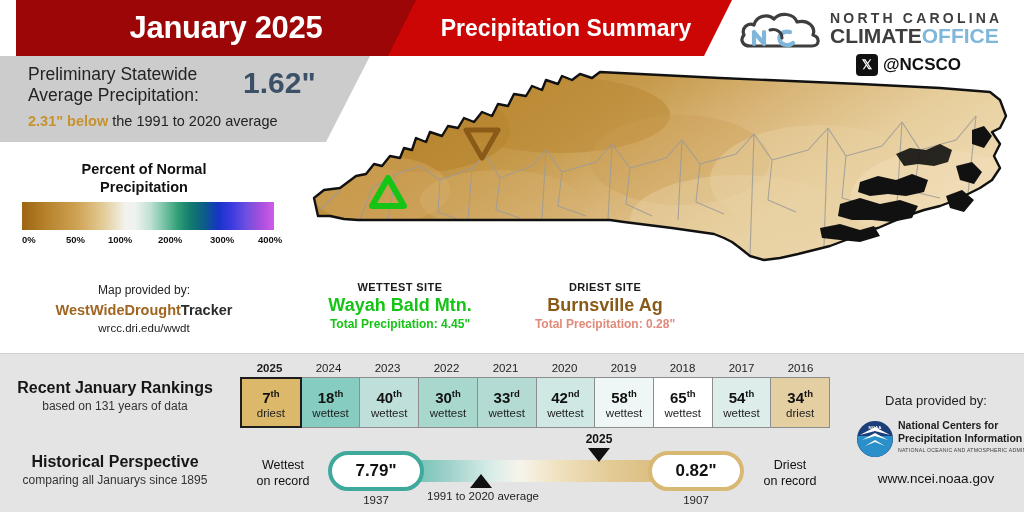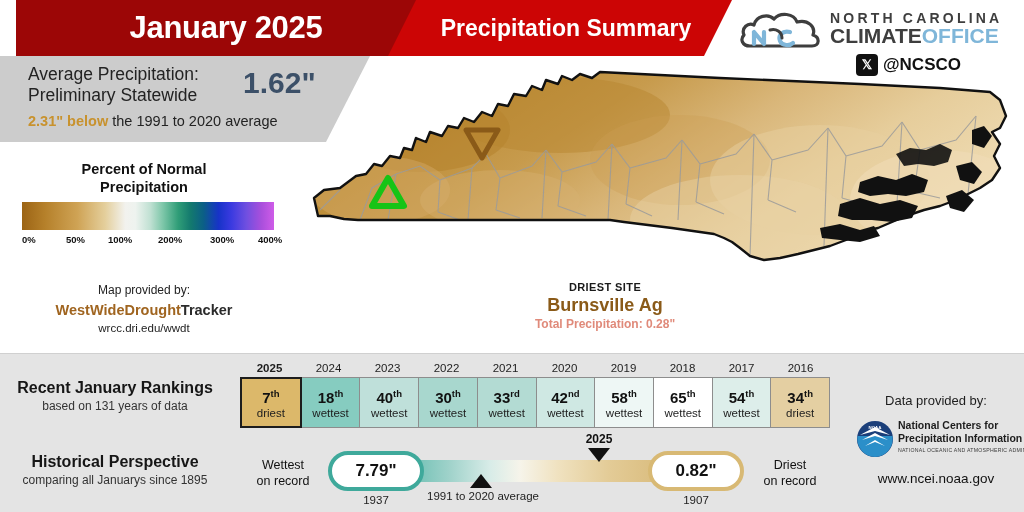--- a/index.html
+++ b/index.html
@@ -230,22 +230,22 @@
       <div class="logo-co"><span class="c1">CLIMATE</span><span class="c2">OFFICE</span></div>
     </div>
     <div class="logo-x">
       <div class="x-badge">𝕏</div>
       <div class="x-handle">@NCSCO</div>
     </div>
   </div>
 
   <div class="stat-panel"></div>
   <div class="stat-label">
+    <div>Preliminary Statewide</div>
     <div>Average Precipitation:</div>
-    <div>Preliminary Statewide</div>
   </div>
   <div class="stat-value">1.62"</div>
   <div class="stat-sub"><span class="dep">2.31" below</span><span> the 1991 to 2020 average</span></div>
 
   <div class="legend-title">
     <div>Percent of Normal</div>
     <div>Precipitation</div>
   </div>
   <div class="cbar"></div>
   <div class="cbar-ticks" id="cbar-ticks">
@@ -342,20 +342,25 @@
         <path d="M672,60 L684,56 L692,66 L684,78 L672,74 Z"></path>
         <path d="M656,96 L672,92 L682,102 L674,114 L660,110 Z"></path>
         <path d="M646,126 L662,120 L674,130 L664,142 L650,138 Z"></path>
       </g>
 
       <polygon points="88,108 104,136 72,136" fill="none" stroke="#16c416" stroke-width="6" stroke-linejoin="round"></polygon>
       <polygon points="182,88 198,60 166,60" fill="none" stroke="#8a5a18" stroke-width="5" stroke-linejoin="round"></polygon>
     </svg>
   </div>
 
+  <div class="site site-wet">
+    <div class="cap">WETTEST SITE</div>
+    <div class="nm">Wayah Bald Mtn.</div>
+    <div class="tot">Total Precipitation: 4.45"</div>
+  </div>
   <div class="site site-dry">
     <div class="cap">DRIEST SITE</div>
     <div class="nm">Burnsville Ag</div>
     <div class="tot">Total Precipitation: 0.28"</div>
   </div>
 
   <div class="bottom"></div>
   <div class="divline"></div>
 
   <div class="sec-title rk-title">Recent January Rankings</div>

